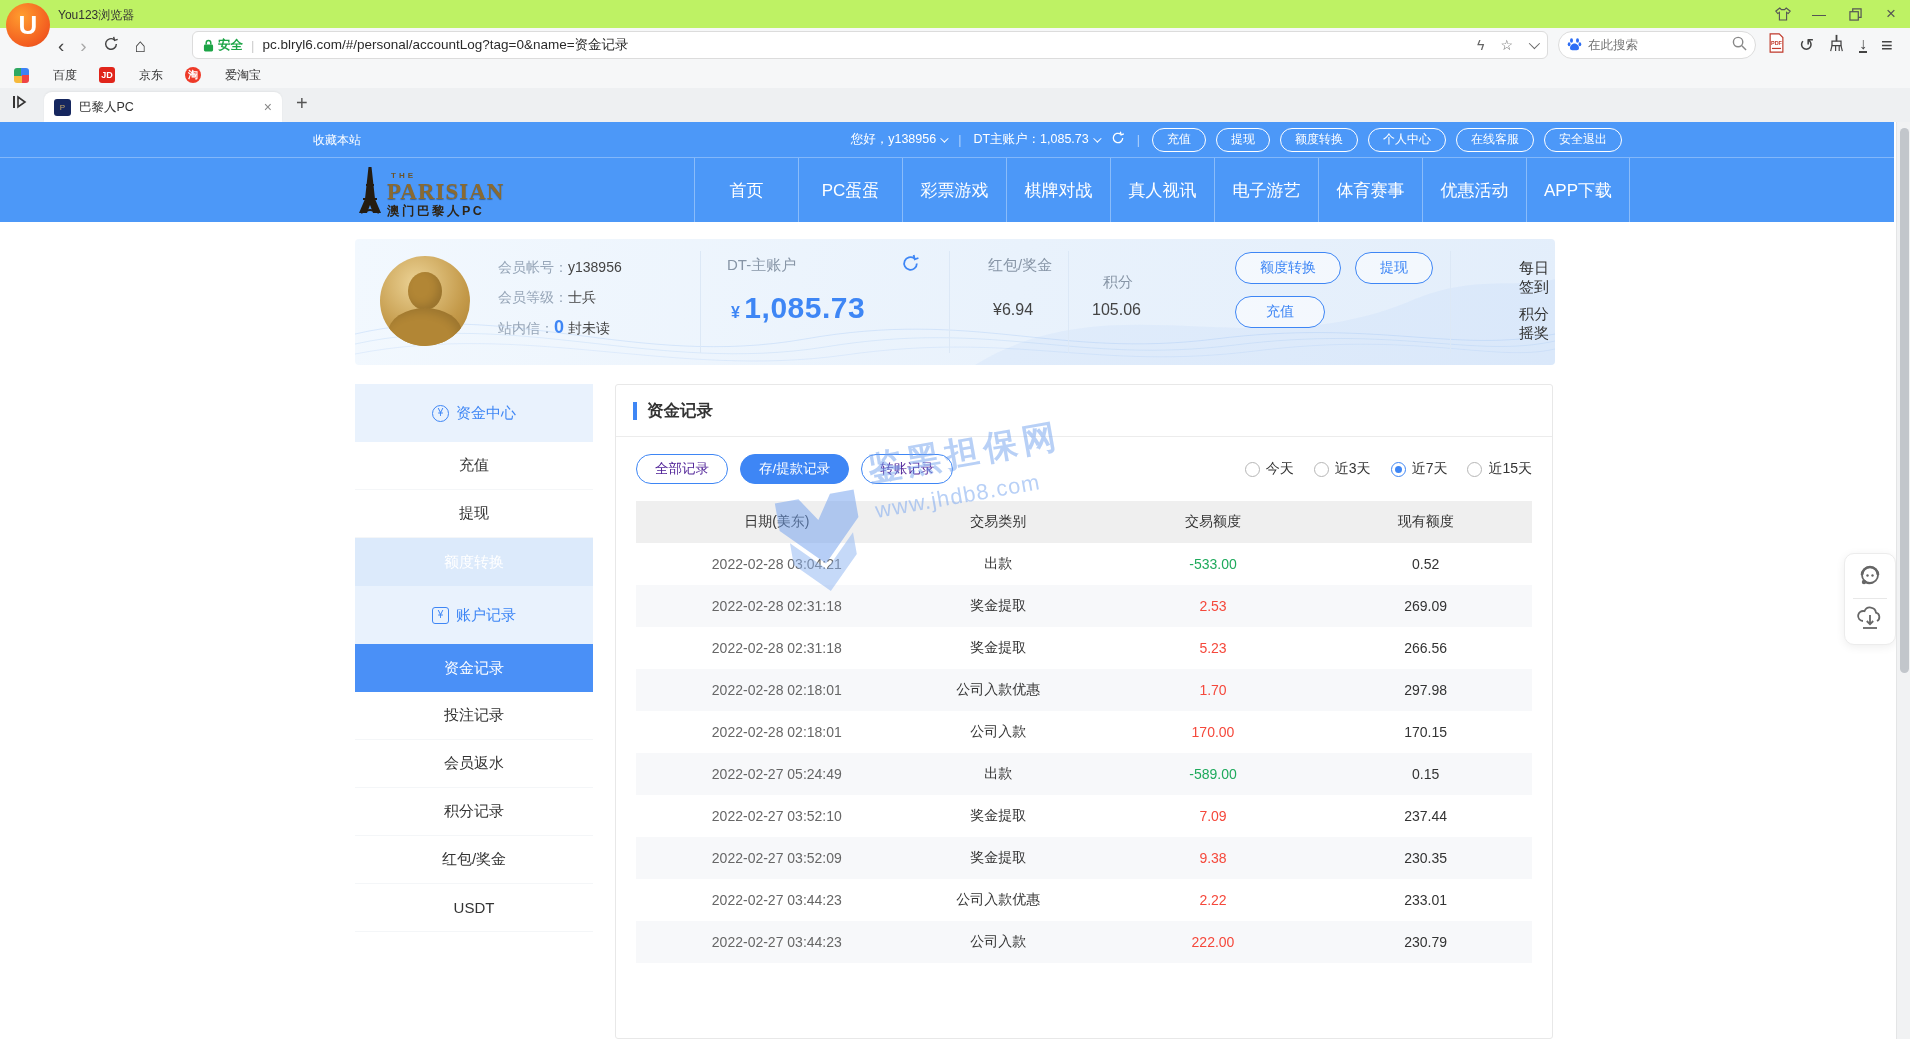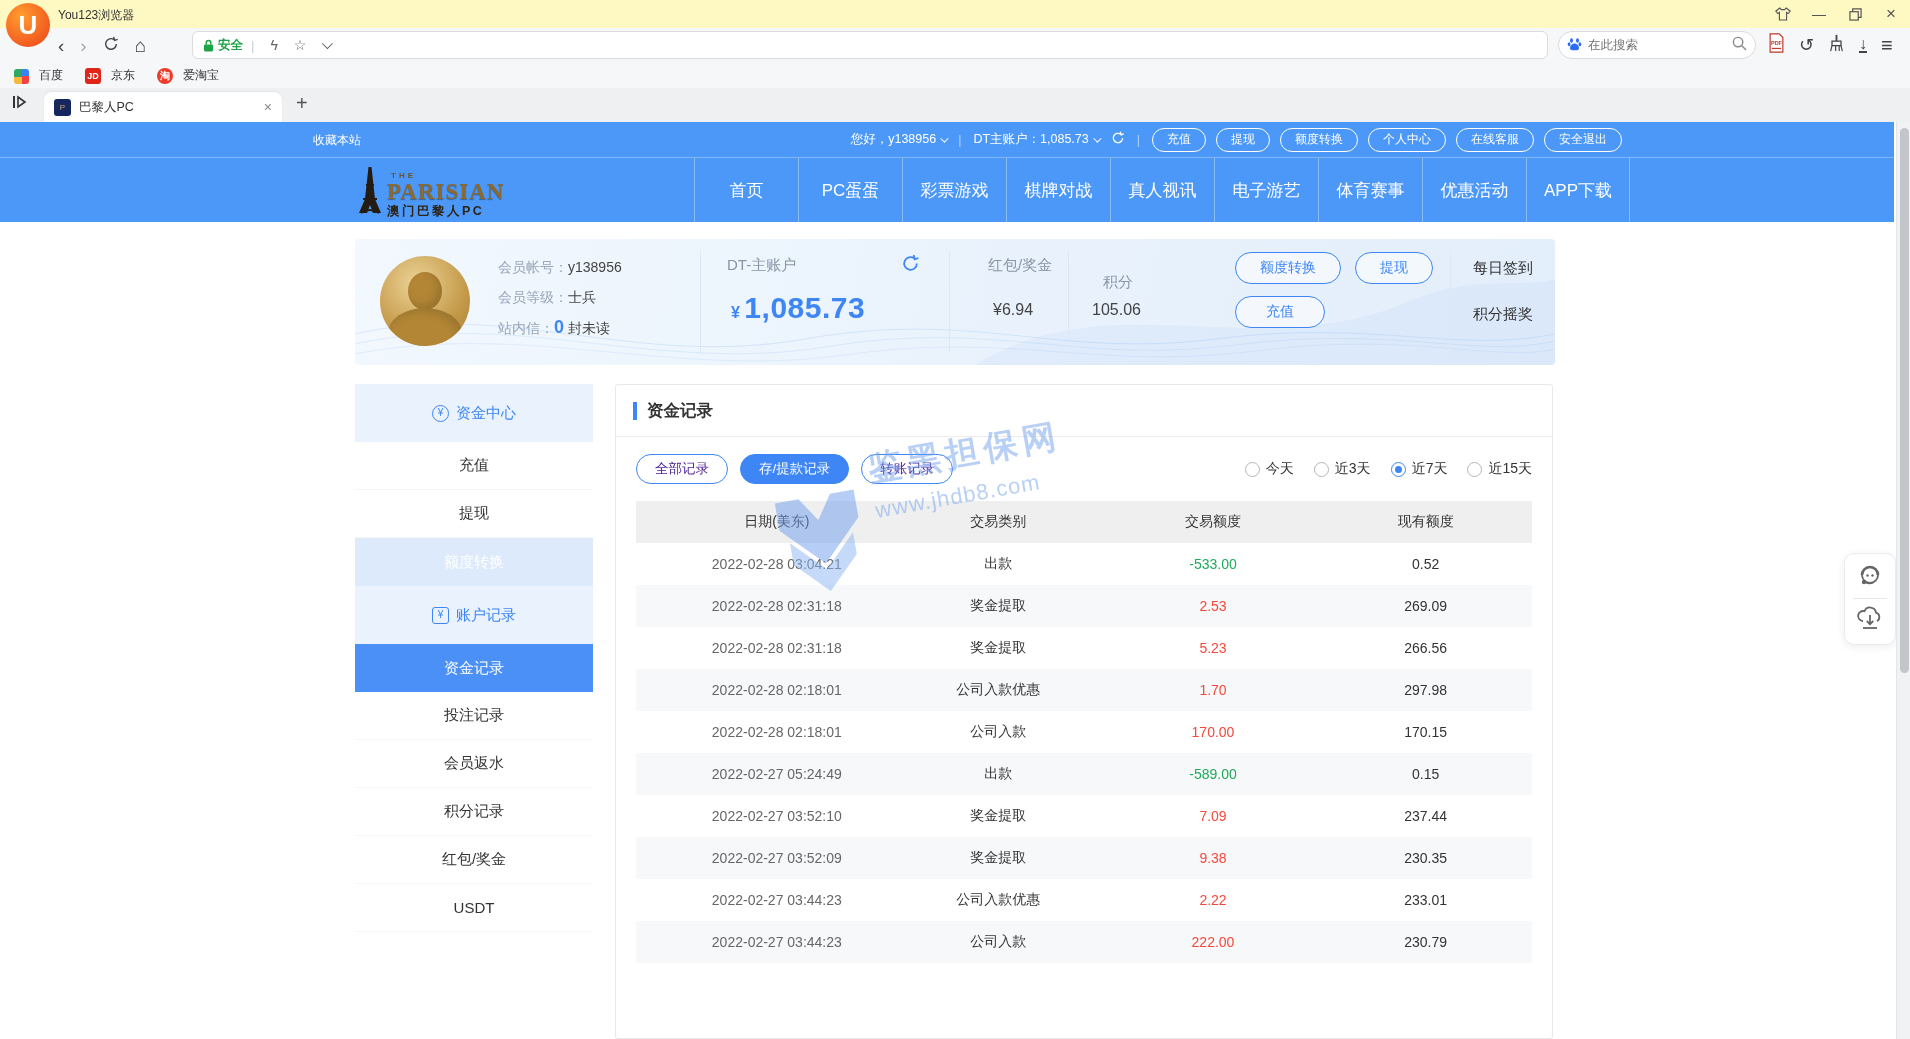--- a/index.html
+++ b/index.html
@@ -1,20 +1,20 @@
 <!DOCTYPE html>
 <html><head>
 <meta charset="utf-8">
 <style>
   *{margin:0;padding:0;box-sizing:border-box;}
   body{font-family:"Liberation Sans","DejaVu Sans",sans-serif;background:#fff;}
   #screen{position:relative;width:1910px;height:1039px;overflow:hidden;background:#fff;}
 
   
-  .titlebar{position:absolute;left:0;top:0;width:1910px;height:28px;background:#fef9c3;}
+  .titlebar{position:absolute;left:0;top:0;width:1910px;height:28px;background:#bef264;}
   .ulogo{position:absolute;left:6px;top:3px;width:44px;height:44px;border-radius:50%;
     background:radial-gradient(circle at 35% 30%,#ff9d2e,#f35c20 70%,#d84315);z-index:6;
     display:flex;align-items:center;justify-content:center;color:#fff;font-size:26px;font-weight:bold;}
   .wintitle{position:absolute;left:58px;top:7px;font-size:12px;color:#333;}
   .winbtns{position:absolute;right:8px;top:4px;display:flex;gap:14px;align-items:center;color:#555;}
   .winbtns .wb{width:22px;height:20px;display:flex;align-items:center;justify-content:center;font-size:14px;cursor:default;}
 
   .toolbar{position:absolute;left:0;top:28px;width:1910px;height:34px;background:#f6f7f8;}
   .navbtns{position:absolute;left:58px;top:32px;display:flex;gap:16px;align-items:center;height:26px;}
   .navbtns .nb{font-size:19px;color:#444;line-height:1;}
@@ -24,21 +24,21 @@
   .urlsep{color:#ccc;margin:0 8px;font-size:13px;}
   .urltext{font-size:13.5px;color:#2b2b2b;flex:1;white-space:nowrap;overflow:hidden;}
   .urlicons{display:flex;gap:16px;align-items:center;color:#666;font-size:14px;margin-left:8px;}
   .chev{display:inline-block;width:8px;height:8px;border-right:1.5px solid #666;border-bottom:1.5px solid #666;transform:rotate(45deg) translateY(-2px);}
   .searchbox{position:absolute;left:1558px;top:31px;width:198px;height:28px;background:#fff;border:1px solid #dcdcdc;border-radius:14px;display:flex;align-items:center;padding:0 8px;gap:6px;}
   .searchbox input{border:none;outline:none;flex:1;font-size:12.5px;color:#333;background:transparent;width:100px;font-family:inherit;}
   .tricons{position:absolute;left:1768px;top:31px;display:flex;gap:14px;align-items:center;height:28px;color:#444;}
   .collapse-chev{position:absolute;right:6px;top:64px;color:#666;}
 
   .bookmarks{position:absolute;left:0;top:62px;width:1910px;height:26px;background:#f6f7f8;display:flex;align-items:center;padding-left:14px;gap:22px;}
-  .bm{display:flex;align-items:flex-end;gap:10px;font-size:12px;color:#333;}
+  .bm{display:flex;align-items:center;gap:24px;font-size:12px;color:#333;}
   .bm-badge{width:16px;height:16px;border-radius:3px;color:#fff;font-size:9px;font-weight:bold;display:flex;align-items:center;justify-content:center;}
   .bm-grid{width:15px;height:15px;border-radius:3px;background:conic-gradient(#3b82f6 0 25%,#ef4444 0 50%,#f6b93b 0 75%,#2fa861 0);}
   .jd{background:#e1251b;}
   .tao{background:#ee3a28;border-radius:50%;font-size:10px;}
 
   .tabbar{position:absolute;left:0;top:88px;width:1910px;height:34px;background:#eef0f2;}
   .tabtoggle{position:absolute;left:12px;top:95px;color:#333;}
   .tab{position:absolute;left:44px;top:92px;width:238px;height:30px;background:#fff;border-radius:8px 8px 0 0;display:flex;align-items:center;padding:0 10px;gap:8px;box-shadow:0 -1px 2px rgba(0,0,0,.05);}
   .favicon{width:17px;height:17px;border-radius:3px;background:#16275f;display:flex;align-items:center;justify-content:center;color:#c9ab6a;font-size:8px;}
   .tablabel{flex:1;font-size:12.5px;color:#333;white-space:nowrap;overflow:hidden;}
@@ -81,21 +81,21 @@
   .dt-amount .cur{font-size:16px;}
   .dt-amount .num{font-size:30px;letter-spacing:.5px;}
   .bonus-label{position:absolute;left:633px;top:17px;font-size:15px;color:#8795a6;}
   .bonus-val{position:absolute;left:638px;top:62px;font-size:16px;color:#444;}
   .pts-label{position:absolute;left:748px;top:17px;font-size:15px;color:#8795a6;margin-top:17px;}
   .pts-val{position:absolute;left:737px;top:62px;font-size:16px;color:#444;}
   .cbtn{position:absolute;height:32px;border:1px solid #3e86f5;border-radius:17px;color:#3e86f5;font-size:14px;display:flex;align-items:center;justify-content:center;background:rgba(255,255,255,.55);}
   .cbtn.b1{left:880px;top:13px;width:106px;}
   .cbtn.b2{left:1000px;top:13px;width:78px;}
   .cbtn.b3{left:880px;top:57px;width:90px;}
-  .dright{position:absolute;left:1118px;font-size:15px;color:#333;}
+  .dright{position:absolute;left:1164px;font-size:15px;color:#333;}
   .dright.r1{top:20px;}
   .dright.r2{top:66px;}
 
   
   .sidebar{position:absolute;left:355px;top:384px;width:238px;}
   .side-h{height:58px;display:flex;align-items:center;justify-content:center;gap:7px;background:#e9f2fd;color:#3e86f5;font-size:15px;}
   .side-ic{width:17px;height:17px;border:1.3px solid #3e86f5;border-radius:50%;display:flex;align-items:center;justify-content:center;font-size:10px;line-height:1;}
   .side-ic.sq{border-radius:3px;}
   .side-i{height:48px;display:flex;align-items:center;justify-content:center;background:#fff;color:#333;font-size:15px;border-bottom:1px solid #f4f6f8;}
   .side-i.k-hover{background:#dceafb;color:#fff;border-bottom:none;}
@@ -178,20 +178,21 @@
   </div>
   <div class="urlbar">
     <span class="lock">
       <svg width="11" height="13" viewBox="0 0 12 14">
           <rect x="1" y="6" width="10" height="7.5" rx="1.5" fill="#1ca446"></rect>
           <path d="M3.5 6 V4 a2.5 2.5 0 0 1 5 0 V6" fill="none" stroke="#1ca446" stroke-width="1.6"></path>
         </svg>
       <span>安全</span>
     </span>
     <span class="urlsep">|</span>
+    <span class="urltext">pc.blryl6.com/#/personal/accountLog?tag=0&amp;name=资金记录</span>
     <span class="urlicons">
       <span>ϟ</span>
       <span>☆</span>
       <span class="chev"></span>
     </span>
   </div>
   <div class="searchbox">
     <span>
       <svg width="15" height="15" viewBox="0 0 20 20">
           <ellipse cx="6" cy="6" rx="2" ry="3" fill="#2d6ef5"></ellipse>

